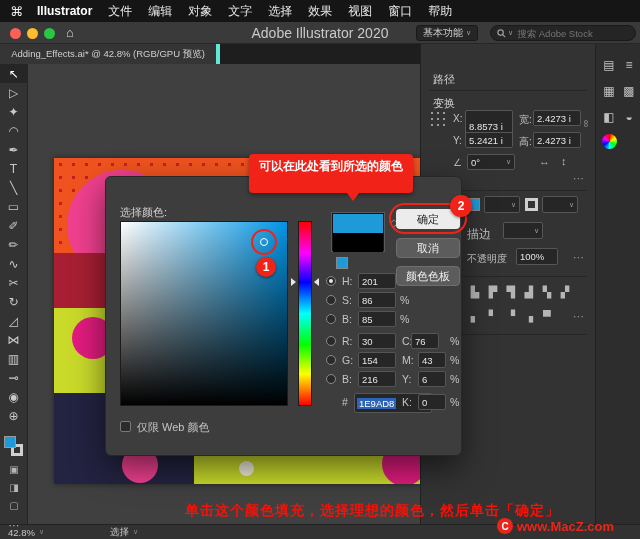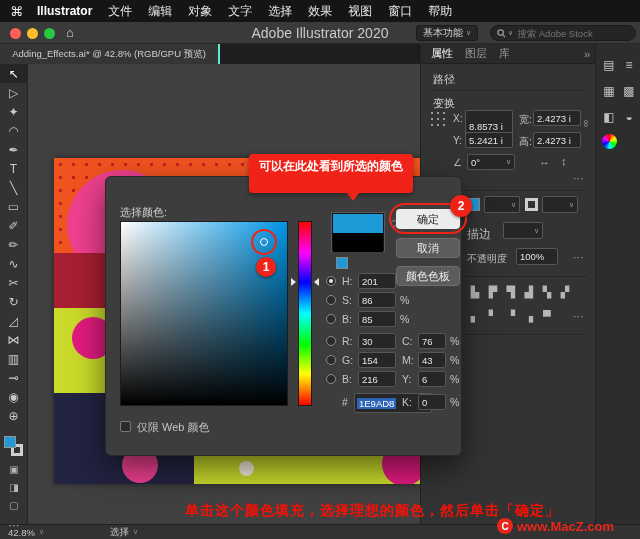--- a/index.html
+++ b/index.html
@@ -58,21 +58,21 @@
           <circle cx="4" cy="4" r="3" fill="none" stroke="#9a9a9a" stroke-width="1.4"></circle>
           <line x1="6.3" y1="6.3" x2="9" y2="9" stroke="#9a9a9a" stroke-width="1.4"></line>
         </svg>
       </span>
     <span style="font-size:7px;color:#9a9a9a;margin:0 4px 0 2px">∨</span>
     <input style="background: transparent; border: none; outline: none; color: rgb(187, 187, 187); font-size: 9.5px; width: 100px; font-family: inherit;" placeholder="搜索 Adobe Stock">
   </div>
 </div>
 
 <div class="g" style="left:0;top:44px;width:420px;height:20px;background:#1e1e1e;z-index:4">
-  <div class="g flex" style="left:0;top:0;width:220px;height:20px;background:#353535;border-right:2px solid #5eead4;justify-content:center">
+  <div class="g flex" style="left:0;top:0;width:220px;height:20px;background:#353535;border-right:4px solid #5eead4;justify-content:center">
     <span style="font-size:9.5px;color:#cfcfcf;white-space:nowrap">Adding_Effects.ai* @ 42.8% (RGB/GPU 预览)</span>
   </div>
 </div>
 
 <div class="g" style="left:0;top:64px;width:28px;height:460px;background:#333333;border-right:1px solid #252525;z-index:4">
   <div class="tool active">↖</div>
   <div class="tool">▷</div>
   <div class="tool">✦</div>
   <div class="tool">◠</div>
   <div class="tool">✒</div>
@@ -108,26 +108,20 @@
     <div class="g" style="left:0;top:235px;width:366px;height:62px;background:#232342"></div>
     <div class="g" style="left:0;top:297px;width:140px;height:29px;background:#232342"></div>
     <div class="g" style="left:68px;top:289px;width:36px;height:36px;border-radius:50%;background:#f0408f"></div>
     <div class="g" style="left:140px;top:297px;width:226px;height:29px;background:#c9da2b"></div>
     <div class="g" style="left:185px;top:303px;width:15px;height:15px;border-radius:50%;background:#f4eedd"></div>
     <div class="g" style="left:328px;top:284px;width:44px;height:44px;border-radius:50%;background:#e11b7e"></div>
   </div>
 </div>
 
 <div class="g" style="left:420px;top:44px;width:175px;height:495px;background:#333333;border-left:1px solid #222;z-index:2">
-  <div class="g flex" style="left:0;top:0;width:175px;height:20px;background:#2a2a2a;border-bottom:1px solid #1f1f1f;padding:0 6px 0 10px">
-    <span style="font-size:11px;color:#fff;margin-right:12px">属性</span>
-    <span style="font-size:11px;color:#9a9a9a;margin-right:12px">图层</span>
-    <span style="font-size:11px;color:#9a9a9a">库</span>
-    <span style="font-size:11px;color:#9a9a9a;margin-left:auto">»</span>
-  </div>
   <span class="g lb" style="left:12px;top:28px;font-size:11px;color:#d2d2d2">路径</span>
   <div class="dv" style="top:46px"></div>
   <span class="g lb" style="left:12px;top:52px;font-size:11px;color:#d2d2d2">变换</span>
   <div class="g" style="left:8px;top:66px;width:18px;height:18px;background-image:radial-gradient(#9a9a9a 1.2px,rgba(0,0,0,0) 1.4px);background-size:6px 6px"></div>
   <span class="g lb" style="left:32px;top:69px;font-size:10px">X:</span>
   <div class="g bx" style="left:44px;top:66px;width:48px;height:32px">8.8573 i</div>
   <span class="g lb" style="left:98px;top:69px;font-size:10px">宽:</span>
   <div class="g bx" style="left:112px;top:66px;width:48px;height:16px">2.4273 i</div>
   <span class="g lb" style="left:32px;top:91px;font-size:10px">Y:</span>
   <div class="g bx" style="left:44px;top:88px;width:48px;height:16px">5.2421 i</div>
@@ -245,21 +239,21 @@
   <span class="radio" style="left:220px;top:197px"></span>
   <span class="g lb" style="left:236px;top:196px">B:</span>
   <div class="g bx" style="left:252px;top:194px;width:38px;height:16px">216</div>
 
   <span class="g lb" style="left:236px;top:219px">#</span>
   <div class="g bx" style="left:248px;top:216px;width:78px;height:17px;padding:9px 2px">
     <span style="background:#2e64b8;color:#fff;padding:0 2px">1E9AD8</span>
   </div>
 
   <span class="g lb" style="left:296px;top:158px">C:</span>
-  <div class="g bx" style="left:312px;top:156px;width:28px;height:16px">76</div>
+  <div class="g bx" style="left:305px;top:156px;width:28px;height:16px">76</div>
   <span class="g lb" style="left:344px;top:158px">%</span>
   <span class="g lb" style="left:296px;top:177px">M:</span>
   <div class="g bx" style="left:312px;top:175px;width:28px;height:16px">43</div>
   <span class="g lb" style="left:344px;top:177px">%</span>
   <span class="g lb" style="left:296px;top:196px">Y:</span>
   <div class="g bx" style="left:312px;top:194px;width:28px;height:16px">6</div>
   <span class="g lb" style="left:344px;top:196px">%</span>
   <span class="g lb" style="left:296px;top:219px">K:</span>
   <div class="g bx" style="left:312px;top:217px;width:28px;height:16px">0</div>
   <span class="g lb" style="left:344px;top:219px">%</span>

